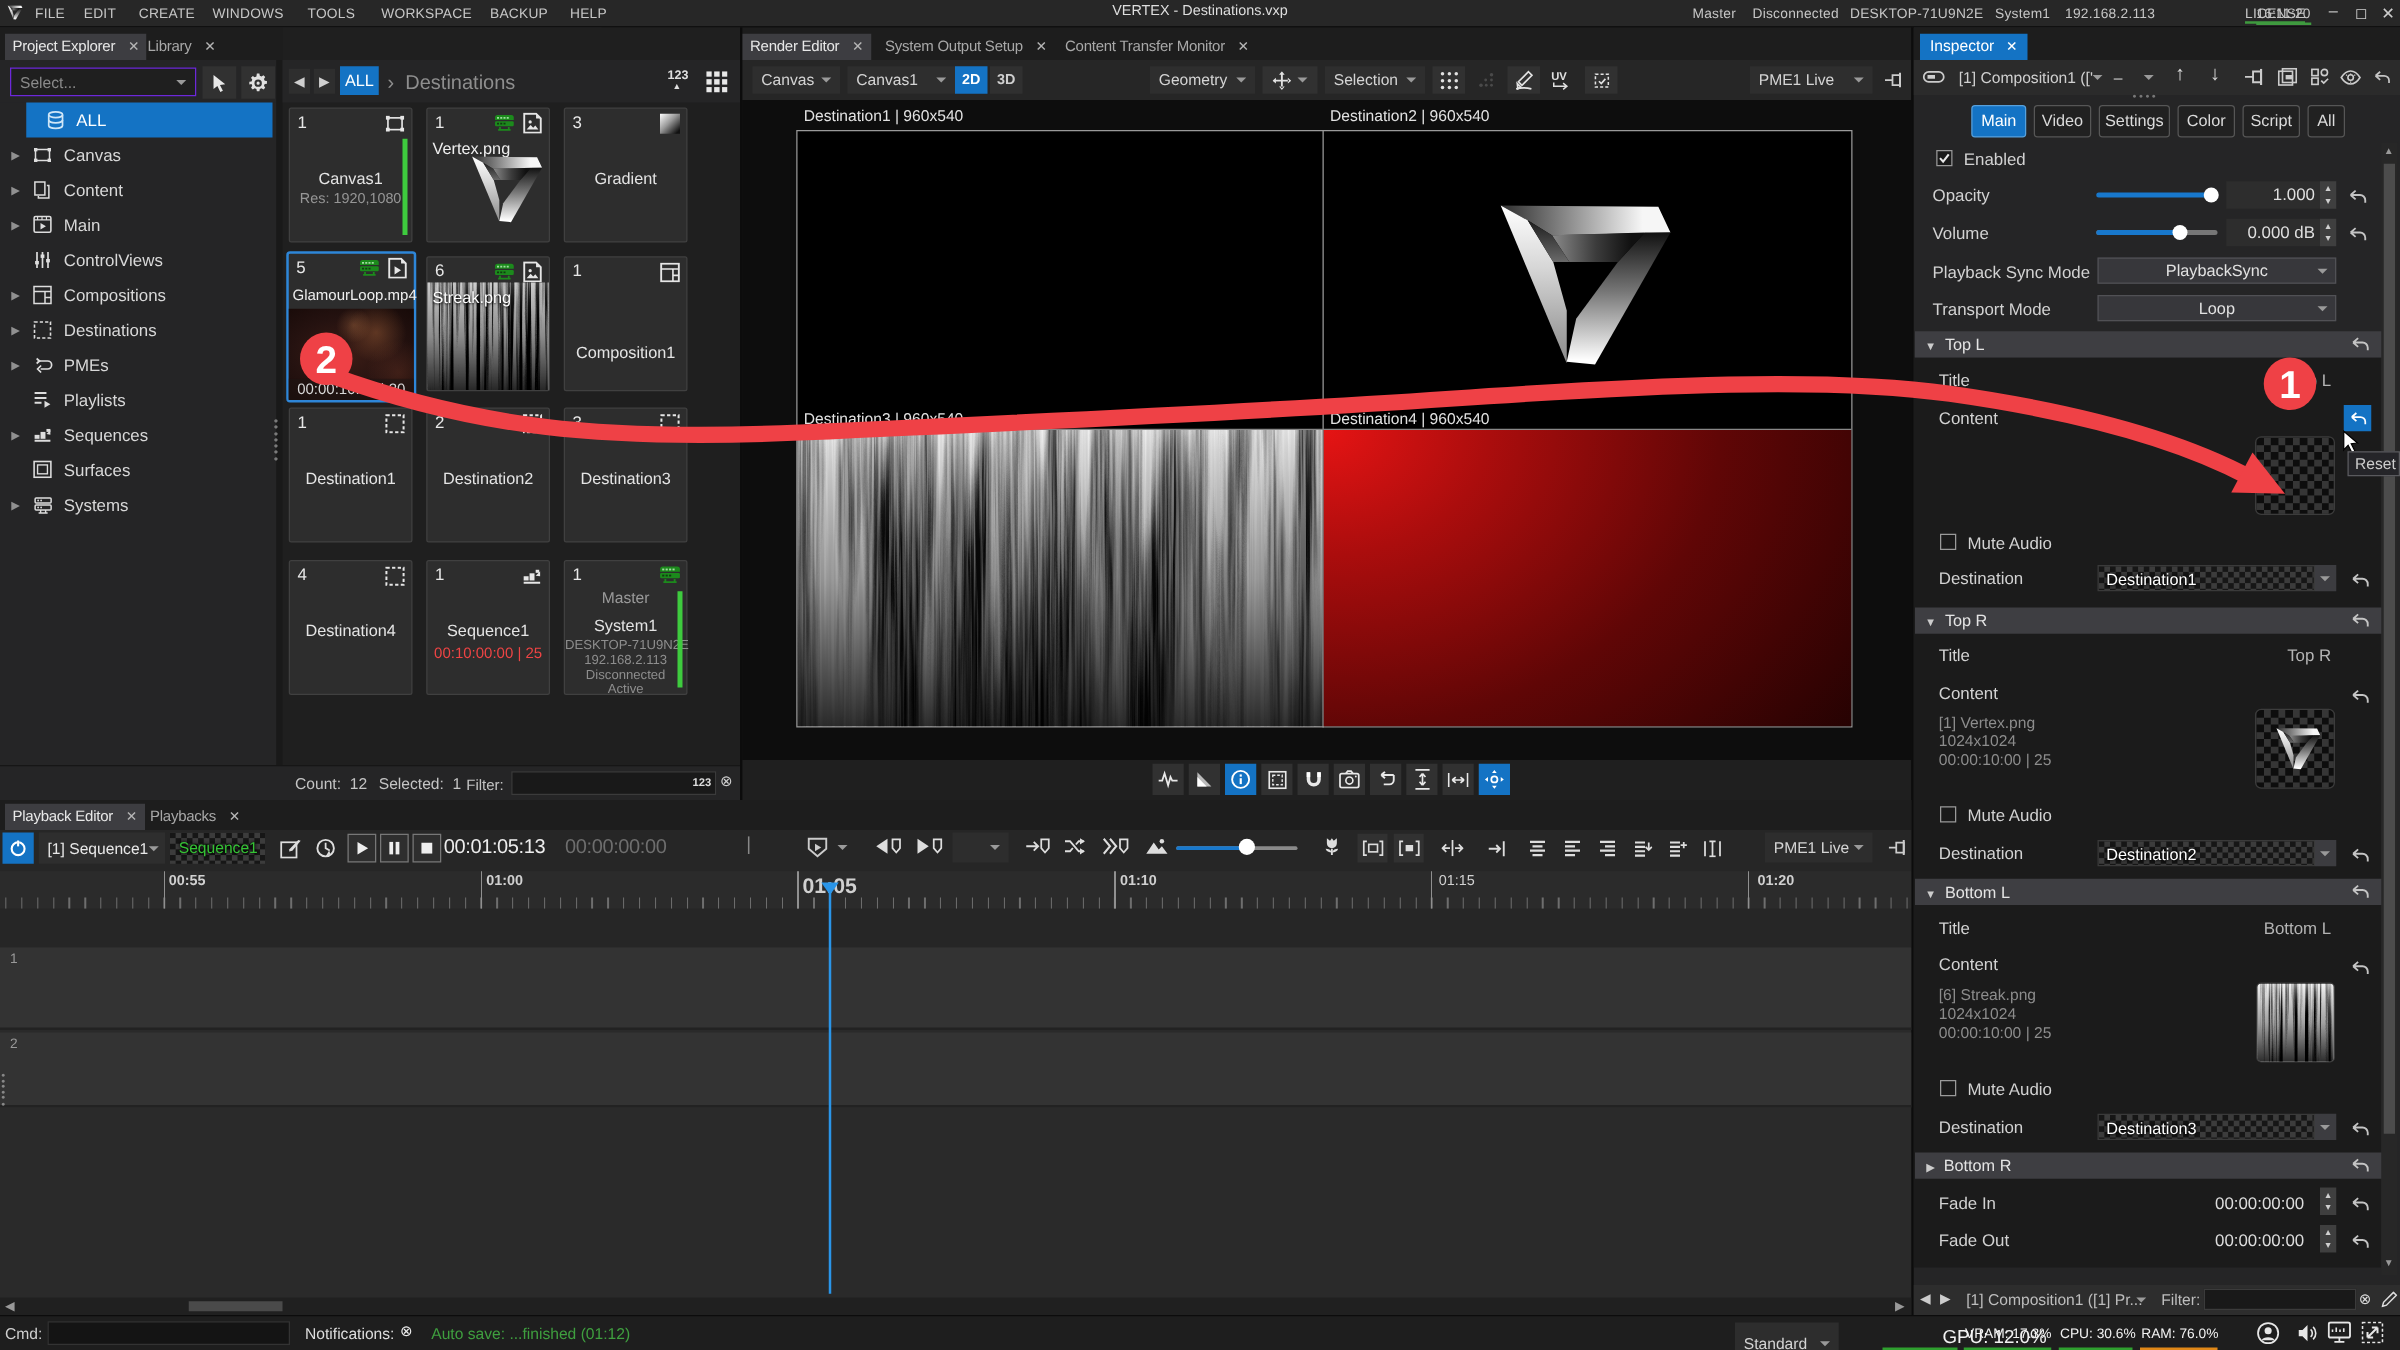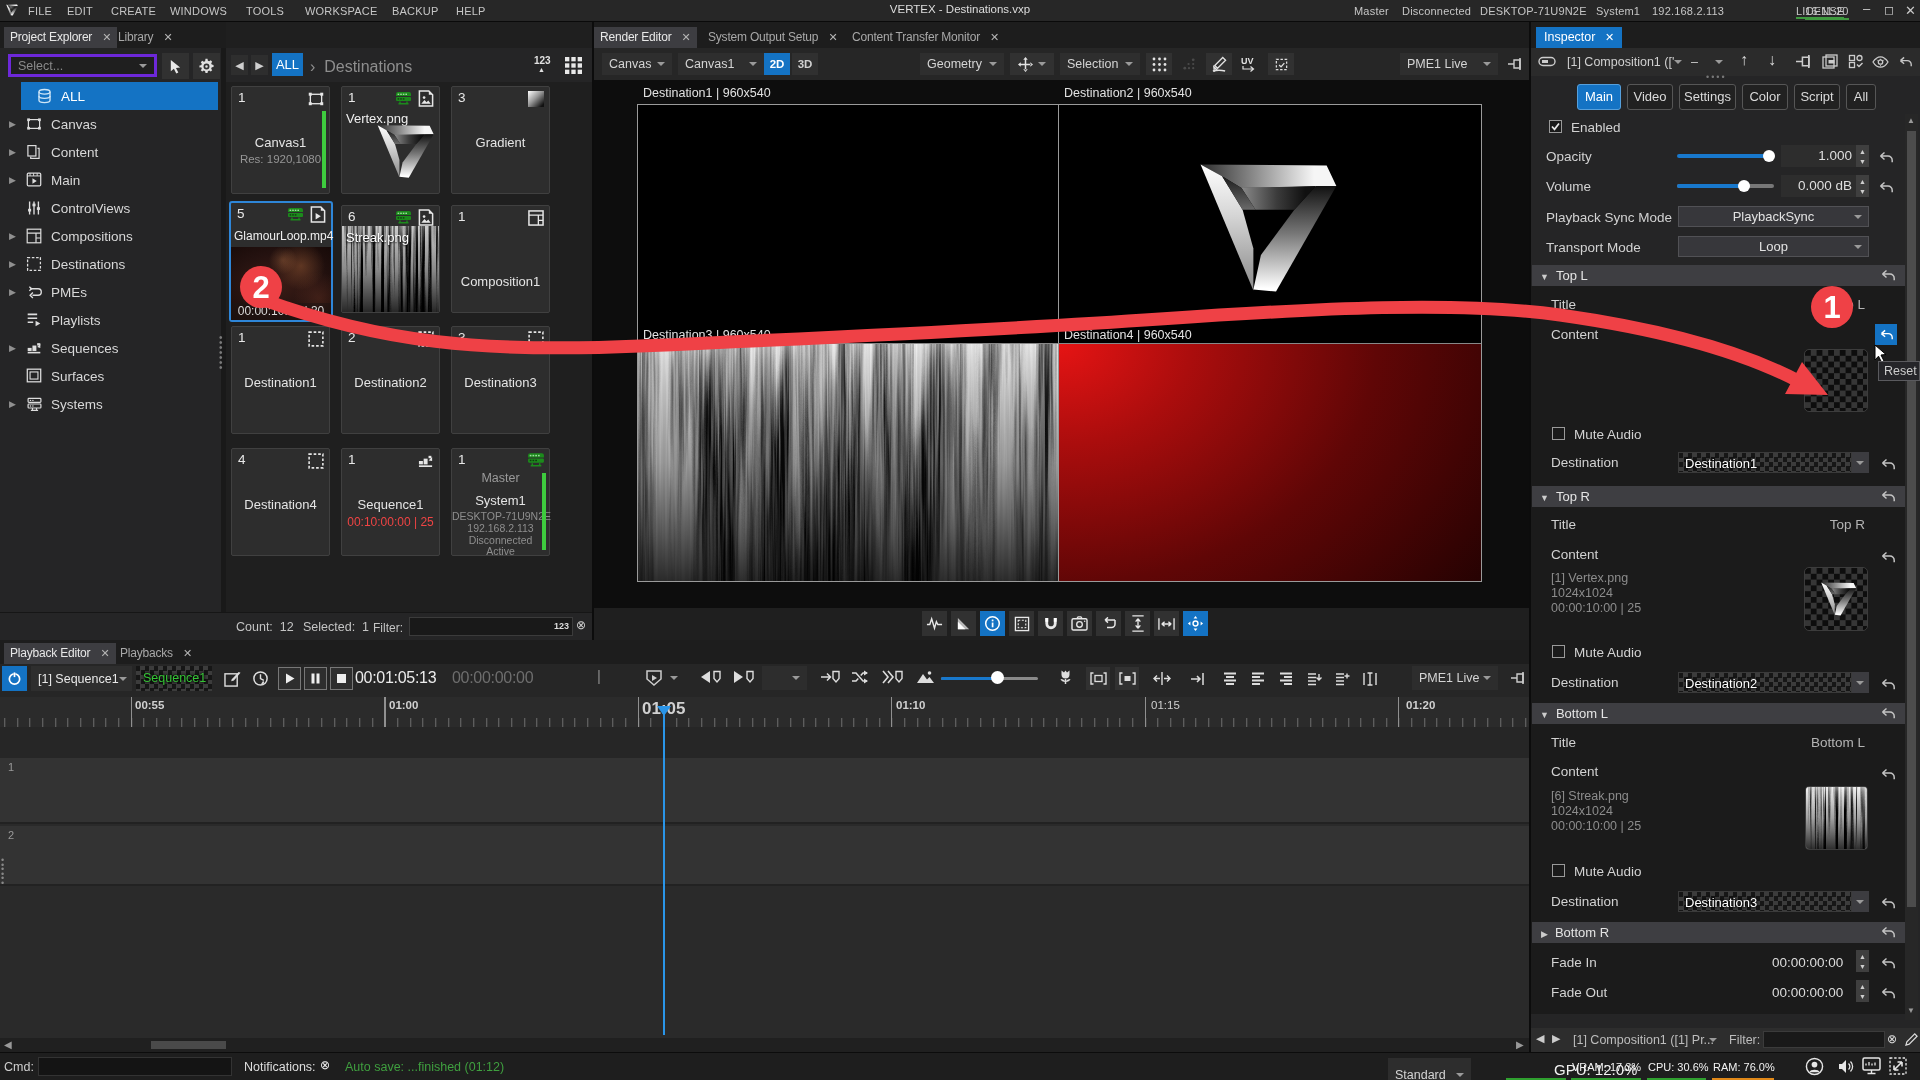--- a/index.html
+++ b/index.html
@@ -53,21 +53,21 @@
  <span class="a" style="left:1884px;top:3px;font-size:12px;color:#ccc">◻</span>
  <span class="a" style="left:1905px;top:3px;font-size:13px;color:#ccc">✕</span>
 </div>
 
 <div class="a" style="left:0;top:22px;width:481px;height:618px;background:#252526">
  <div class="a" style="left:0;top:0;width:592px;height:26px;background:#1d1d1d"></div>
  <div class="tab act" style="left:4px;top:5px">Project Explorer <span class="x">✕</span></div>
  <div class="tab" style="left:112px;top:5px">Library <span class="x">✕</span></div>
 
  <div class="a" style="left:0;top:26px;width:592px;height:34px;background:#252526"></div>
- <div class="combo" style="left:8px;top:32px;width:149px;height:23px;background:#1f1f1f;border:3px solid #6d28d9;color:#8a8a8a">Select...<span class="car"></span></div>
+ <div class="combo" style="left:8px;top:32px;width:149px;height:23px;background:#1f1f1f;border:1px solid #6d28d9;color:#8a8a8a">Select...<span class="car"></span></div>
  <div class="btn" style="left:162px;top:31px;width:27px;height:26px">
   <svg width="15" height="15" viewBox="0 0 16 16">
         <path d="M3 1 L13 9 L8.5 9.5 L11 14.5 L8.8 15.5 L6.3 10.5 L3 13 Z" fill="#e8e8e8"></path>
       </svg>
  </div>
  <div class="btn" style="left:193px;top:31px;width:27px;height:26px">
   <svg width="17" height="17" viewBox="0 0 20 20">
         <path fill="#e0e0e0" d="M10 6.5A3.5 3.5 0 1 0 10 13.5 3.5 3.5 0 0 0 10 6.5zm0 2A1.5 1.5 0 1 1 10 11.5 1.5 1.5 0 0 1 10 8.5zM8.8 1h2.4l.4 2.1 1.6.7 1.8-1.2 1.7 1.7-1.2 1.8.7 1.6 2.1.4v2.4l-2.1.4-.7 1.6 1.2 1.8-1.7 1.7-1.8-1.2-1.6.7-.4 2.1H8.8l-.4-2.1-1.6-.7-1.8 1.2-1.7-1.7 1.2-1.8-.7-1.6L1.7 11.2V8.8l2.1-.4.7-1.6L3.3 5 5 3.3l1.8 1.2 1.6-.7z"></path>
       </svg>
  </div>

